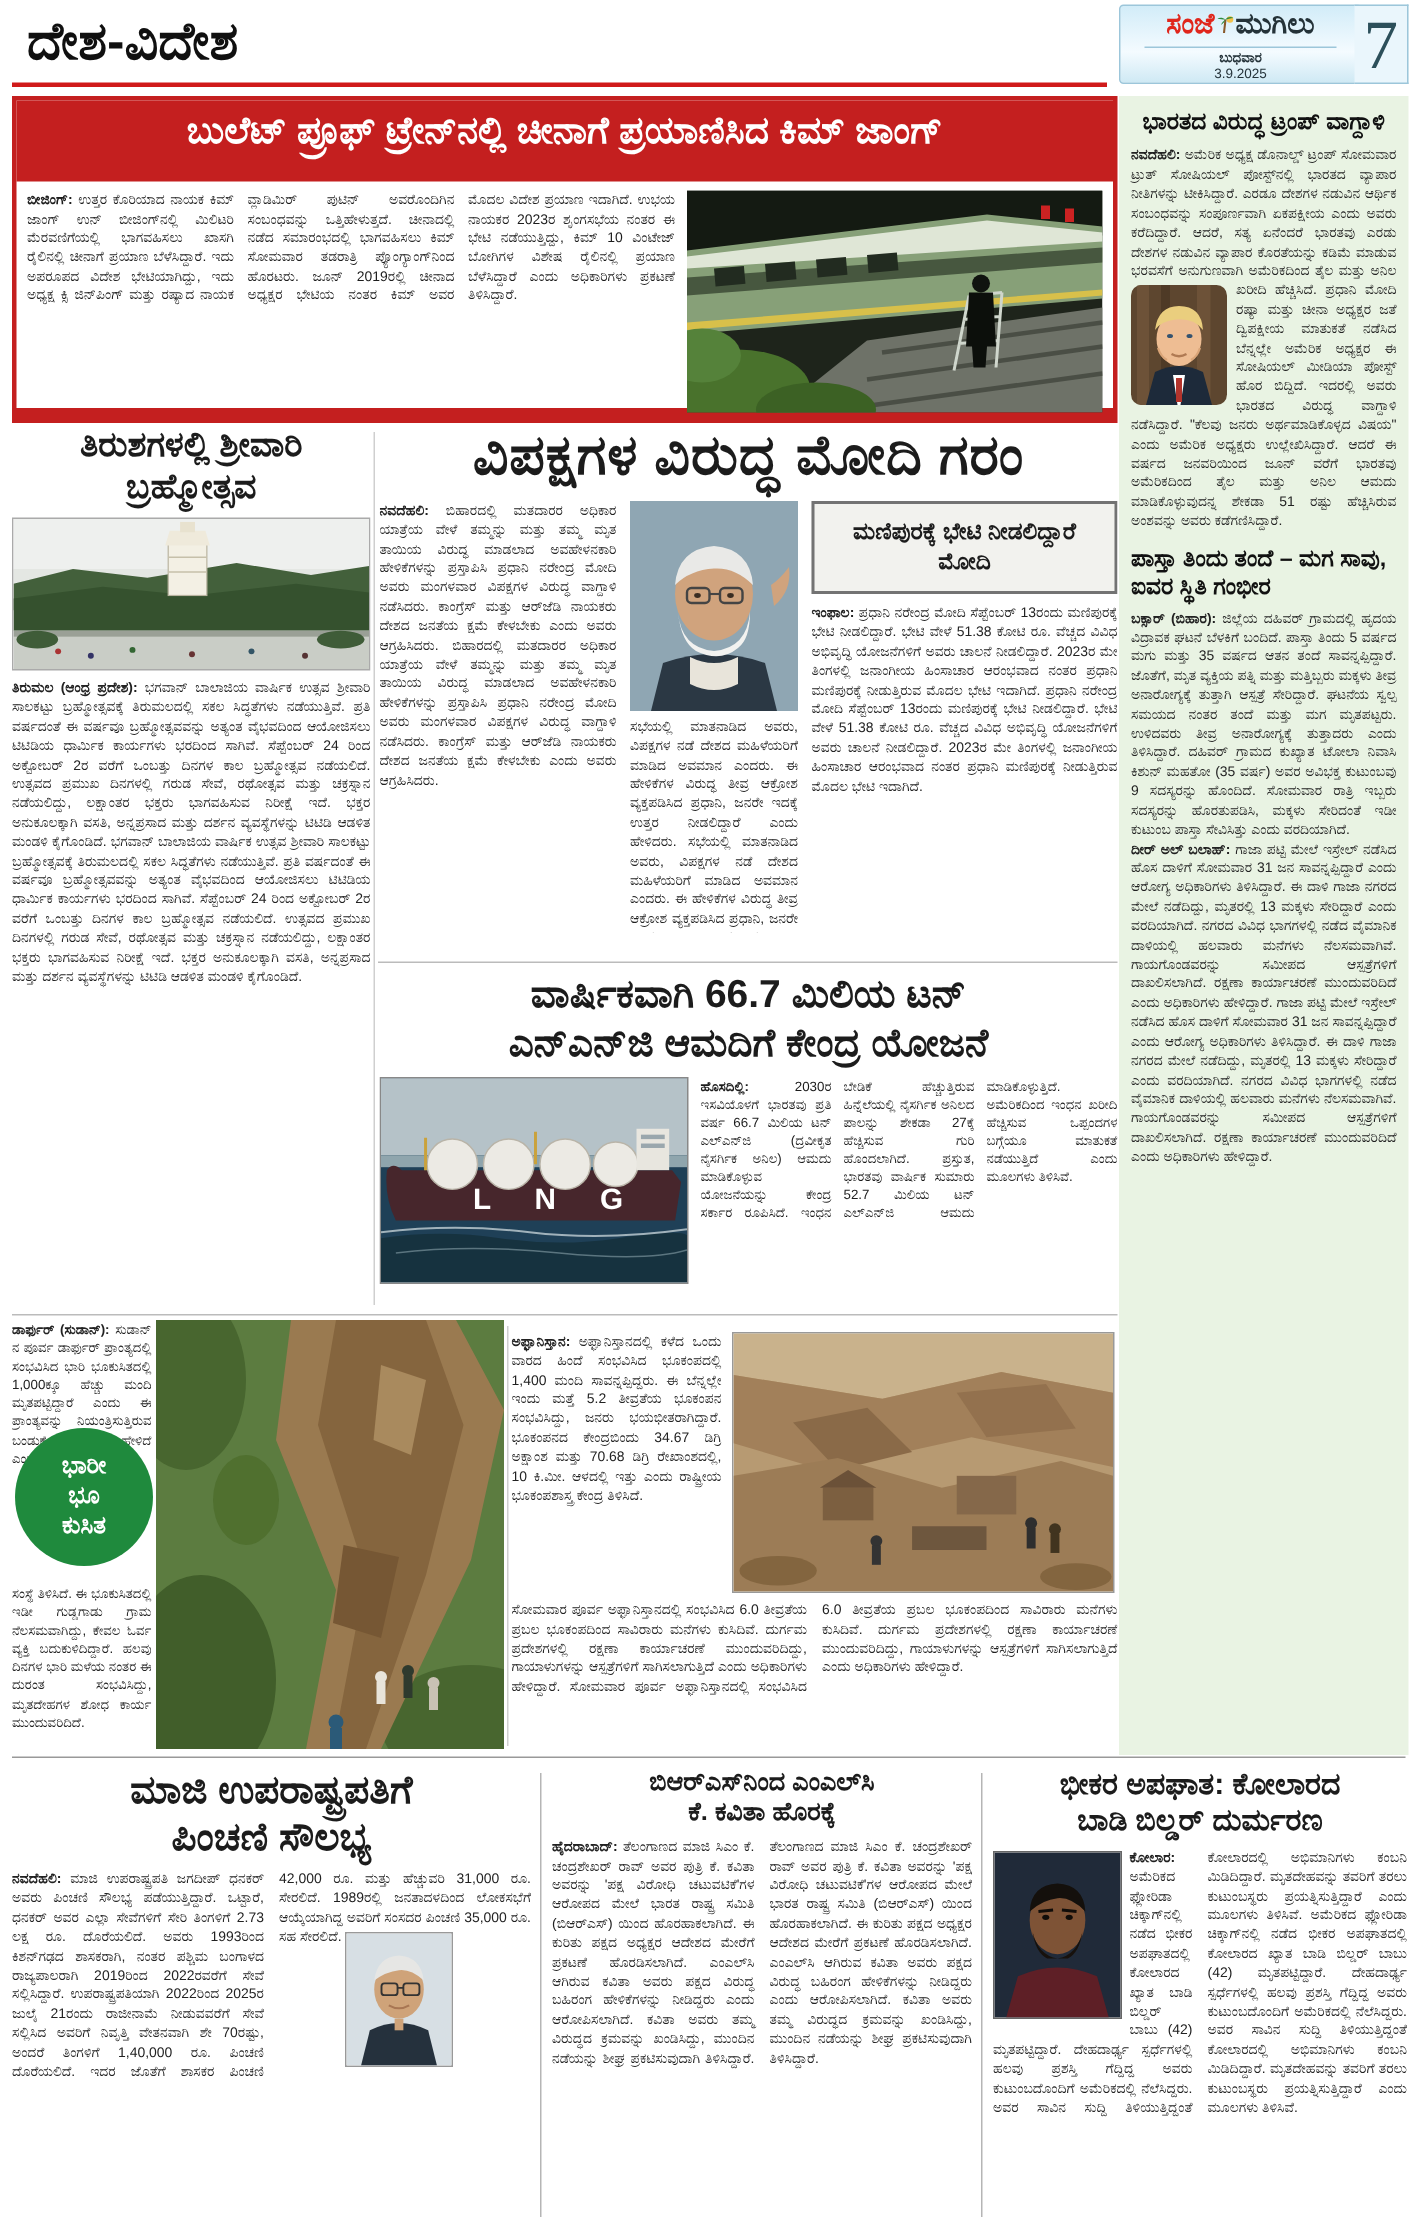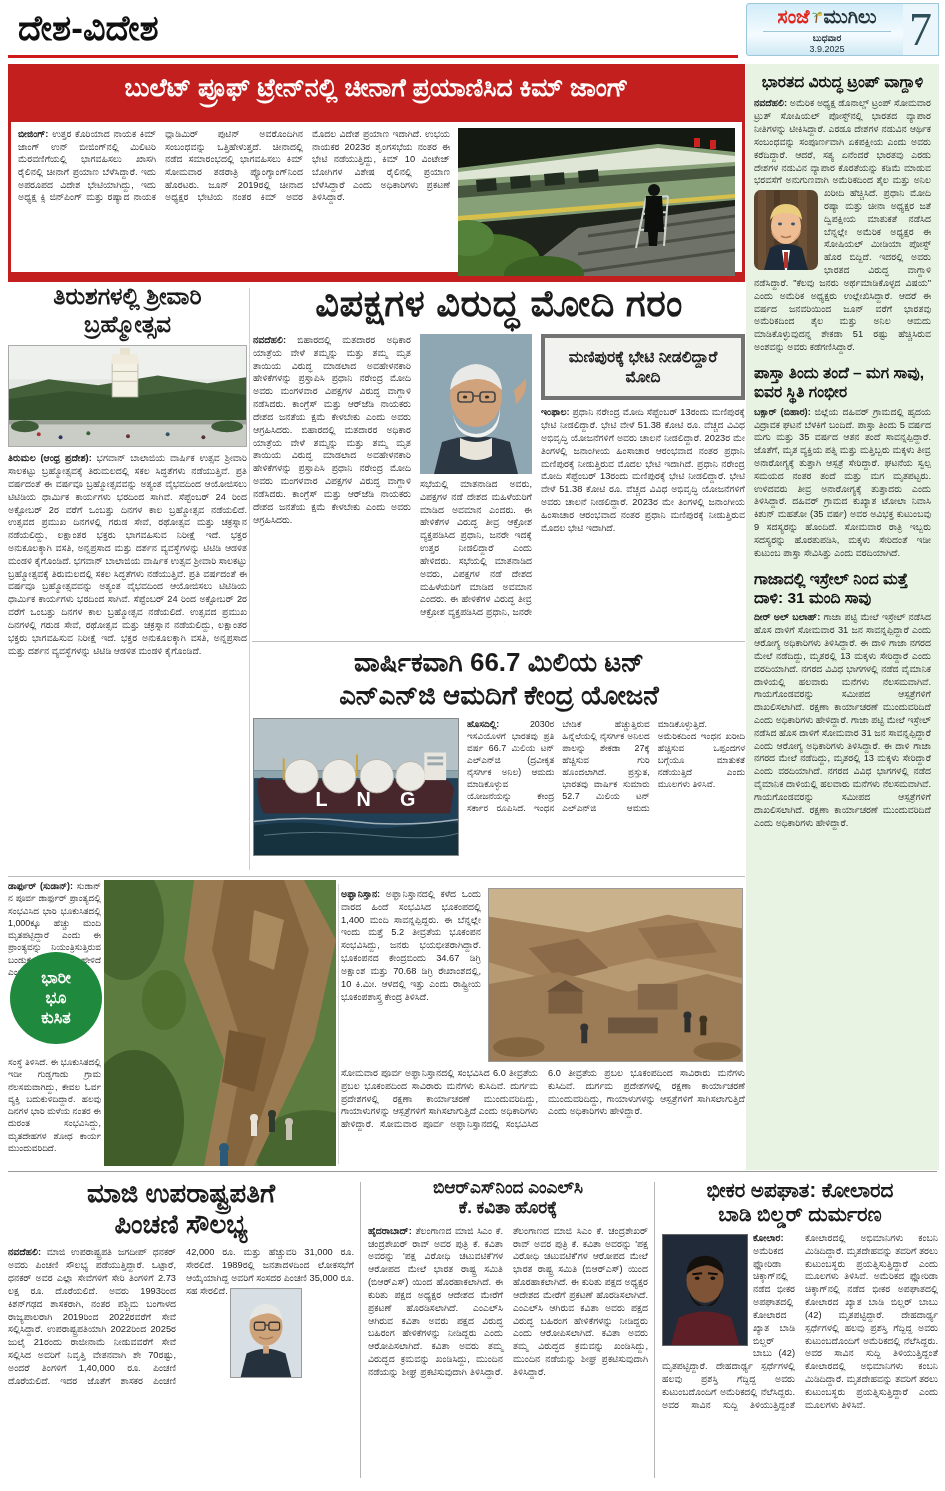--- a/index.html
+++ b/index.html
@@ -58,21 +58,21 @@
 
   
   .modi { position:absolute; left:253px; top:283px; width:492px; height:352px; overflow:hidden; }
   .modi-head { font-size:37px; font-weight:700; text-align:center; letter-spacing:0.5px; }
   .modi-row { display:flex; gap:9px; margin-top:9px; }
   .modi-c1 { width:158px; height:288px; overflow:hidden; }
   .modi-c2 { width:112px; }
   .modi-photo { width:112px; height:140px; display:block; margin-bottom:4px; }
   .modi-c2-text { height:144px; overflow:hidden; }
   .modi-c3 { flex:1; }
-  .subhead-panel { background:#f2f2ee; border:4px solid #737373; padding:9px 18px; font-size:15.5px; font-weight:700; text-align:center; line-height:1.3; margin-bottom:6px; }
+  .subhead-panel { background:#f2f2ee; border:2px solid #737373; padding:9px 18px; font-size:15.5px; font-weight:700; text-align:center; line-height:1.3; margin-bottom:6px; }
   .modi-c3-text { height:222px; overflow:hidden; }
 
   
   .lng { position:absolute; left:253px; top:646px; width:492px; height:228px; overflow:hidden; }
   .lng-head { font-size:26px; font-weight:700; text-align:center; line-height:1.25; }
   .lng-row { display:flex; gap:8px; margin-top:7px; }
   .lng-photo { width:206px; height:138px; flex:none; border:1px solid #888; }
   .lng-text { flex:1; column-count:3; column-gap:8px; font-size:8.9px; line-height:1.35; text-align:justify; height:140px; overflow:hidden; }
 
   
@@ -184,21 +184,20 @@
           <ellipse cx="39" cy="34" rx="2" ry="1.4" fill="#35536f"></ellipse>
         <path d="M27,46 Q32,49 37,46" stroke="#b07a53" stroke-width="1.5" fill="none"></path>
       </svg>
       <span>ಪ್ರಧಾನಿ ಮೋದಿ ರಷ್ಯಾ ಮತ್ತು ಚೀನಾ ಅಧ್ಯಕ್ಷರ ಜತೆ ದ್ವಿಪಕ್ಷೀಯ ಮಾತುಕತೆ ನಡೆಸಿದ ಬೆನ್ನಲ್ಲೇ ಅಮೆರಿಕ ಅಧ್ಯಕ್ಷರ ಈ ಸೋಷಿಯಲ್ ಮೀಡಿಯಾ ಪೋಸ್ಟ್ ಹೊರ ಬಿದ್ದಿದೆ. ಇದರಲ್ಲಿ ಅವರು ಭಾರತದ ವಿರುದ್ಧ ವಾಗ್ದಾಳಿ ನಡೆಸಿದ್ದಾರೆ. "ಕೆಲವು ಜನರು ಅರ್ಥಮಾಡಿಕೊಳ್ಳದ ವಿಷಯ" ಎಂದು ಅಮೆರಿಕ ಅಧ್ಯಕ್ಷರು ಉಲ್ಲೇಖಿಸಿದ್ದಾರೆ. ಆದರೆ ಈ ವರ್ಷದ ಜನವರಿಯಿಂದ ಜೂನ್ ವರೆಗೆ ಭಾರತವು ಅಮೆರಿಕದಿಂದ ತೈಲ ಮತ್ತು ಅನಿಲ ಆಮದು ಮಾಡಿಕೊಳ್ಳುವುದನ್ನ ಶೇಕಡಾ 51 ರಷ್ಟು ಹೆಚ್ಚಿಸಿರುವ ಅಂಶವನ್ನು ಅವರು ಕಡೆಗಣಿಸಿದ್ದಾರೆ.</span>
     </div>
     <h2 class="rail-sub">ಪಾಸ್ತಾ ತಿಂದು ತಂದೆ – ಮಗ ಸಾವು, ಐವರ ಸ್ಥಿತಿ ಗಂಭೀರ</h2>
     <div class="rail-body">
       <b class="byl">ಬಕ್ಸಾರ್ (ಬಿಹಾರ):</b>
       <span>ಜಿಲ್ಲೆಯ ದಹಿವರ್ ಗ್ರಾಮದಲ್ಲಿ ಹೃದಯ ವಿದ್ರಾವಕ ಘಟನೆ ಬೆಳಕಿಗೆ ಬಂದಿದೆ. ಪಾಸ್ತಾ ತಿಂದು 5 ವರ್ಷದ ಮಗು ಮತ್ತು 35 ವರ್ಷದ ಆತನ ತಂದೆ ಸಾವನ್ನಪ್ಪಿದ್ದಾರೆ. ಜೊತೆಗೆ, ಮೃತ ವ್ಯಕ್ತಿಯ ಪತ್ನಿ ಮತ್ತು ಮತ್ತಿಬ್ಬರು ಮಕ್ಕಳು ತೀವ್ರ ಅನಾರೋಗ್ಯಕ್ಕೆ ತುತ್ತಾಗಿ ಆಸ್ಪತ್ರೆ ಸೇರಿದ್ದಾರೆ. ಘಟನೆಯ ಸ್ವಲ್ಪ ಸಮಯದ ನಂತರ ತಂದೆ ಮತ್ತು ಮಗ ಮೃತಪಟ್ಟರು. ಉಳಿದವರು ತೀವ್ರ ಅನಾರೋಗ್ಯಕ್ಕೆ ತುತ್ತಾದರು ಎಂದು ತಿಳಿಸಿದ್ದಾರೆ. ದಹಿವರ್ ಗ್ರಾಮದ ಕುಖ್ಯಾತ ಟೋಲಾ ನಿವಾಸಿ ಕಿಶುನ್ ಮಹತೋ (35 ವರ್ಷ) ಅವರ ಅವಿಭಕ್ತ ಕುಟುಂಬವು 9 ಸದಸ್ಯರನ್ನು ಹೊಂದಿದೆ. ಸೋಮವಾರ ರಾತ್ರಿ ಇಬ್ಬರು ಸದಸ್ಯರನ್ನು ಹೊರತುಪಡಿಸಿ, ಮಕ್ಕಳು ಸೇರಿದಂತೆ ಇಡೀ ಕುಟುಂಬ ಪಾಸ್ತಾ ಸೇವಿಸಿತ್ತು ಎಂದು ವರದಿಯಾಗಿದೆ.</span>
     </div>
-    <h2 class="rail-sub">ಗಾಜಾದಲ್ಲಿ ಇಸ್ರೇಲ್ ನಿಂದ ಮತ್ತೆ ದಾಳಿ: 31 ಮಂದಿ ಸಾವು</h2>
     <div class="rail-body">
       <b class="byl">ದೀರ್ ಅಲ್ ಬಲಾಹ್:</b>
       <span>ಗಾಜಾ ಪಟ್ಟಿ ಮೇಲೆ ಇಸ್ರೇಲ್ ನಡೆಸಿದ ಹೊಸ ದಾಳಿಗೆ ಸೋಮವಾರ 31 ಜನ ಸಾವನ್ನಪ್ಪಿದ್ದಾರೆ ಎಂದು ಆರೋಗ್ಯ ಅಧಿಕಾರಿಗಳು ತಿಳಿಸಿದ್ದಾರೆ. ಈ ದಾಳಿ ಗಾಜಾ ನಗರದ ಮೇಲೆ ನಡೆದಿದ್ದು, ಮೃತರಲ್ಲಿ 13 ಮಕ್ಕಳು ಸೇರಿದ್ದಾರೆ ಎಂದು ವರದಿಯಾಗಿದೆ. ನಗರದ ವಿವಿಧ ಭಾಗಗಳಲ್ಲಿ ನಡೆದ ವೈಮಾನಿಕ ದಾಳಿಯಲ್ಲಿ ಹಲವಾರು ಮನೆಗಳು ನೆಲಸಮವಾಗಿವೆ. ಗಾಯಗೊಂಡವರನ್ನು ಸಮೀಪದ ಆಸ್ಪತ್ರೆಗಳಿಗೆ ದಾಖಲಿಸಲಾಗಿದೆ. ರಕ್ಷಣಾ ಕಾರ್ಯಾಚರಣೆ ಮುಂದುವರಿದಿದೆ ಎಂದು ಅಧಿಕಾರಿಗಳು ಹೇಳಿದ್ದಾರೆ. ಗಾಜಾ ಪಟ್ಟಿ ಮೇಲೆ ಇಸ್ರೇಲ್ ನಡೆಸಿದ ಹೊಸ ದಾಳಿಗೆ ಸೋಮವಾರ 31 ಜನ ಸಾವನ್ನಪ್ಪಿದ್ದಾರೆ ಎಂದು ಆರೋಗ್ಯ ಅಧಿಕಾರಿಗಳು ತಿಳಿಸಿದ್ದಾರೆ. ಈ ದಾಳಿ ಗಾಜಾ ನಗರದ ಮೇಲೆ ನಡೆದಿದ್ದು, ಮೃತರಲ್ಲಿ 13 ಮಕ್ಕಳು ಸೇರಿದ್ದಾರೆ ಎಂದು ವರದಿಯಾಗಿದೆ. ನಗರದ ವಿವಿಧ ಭಾಗಗಳಲ್ಲಿ ನಡೆದ ವೈಮಾನಿಕ ದಾಳಿಯಲ್ಲಿ ಹಲವಾರು ಮನೆಗಳು ನೆಲಸಮವಾಗಿವೆ. ಗಾಯಗೊಂಡವರನ್ನು ಸಮೀಪದ ಆಸ್ಪತ್ರೆಗಳಿಗೆ ದಾಖಲಿಸಲಾಗಿದೆ. ರಕ್ಷಣಾ ಕಾರ್ಯಾಚರಣೆ ಮುಂದುವರಿದಿದೆ ಎಂದು ಅಧಿಕಾರಿಗಳು ಹೇಳಿದ್ದಾರೆ.</span>
     </div>
   </div>
 
   <div class="tiru">
     <div class="tiru-head">ತಿರುಶಗಳಲ್ಲಿ ಶ್ರೀವಾರಿ ಬ್ರಹ್ಮೋತ್ಸವ</div>
     <svg class="temple-photo" viewBox="0 0 239 102" preserveAspectRatio="none">
       <rect width="239" height="102" fill="#e4e7e3"></rect>

